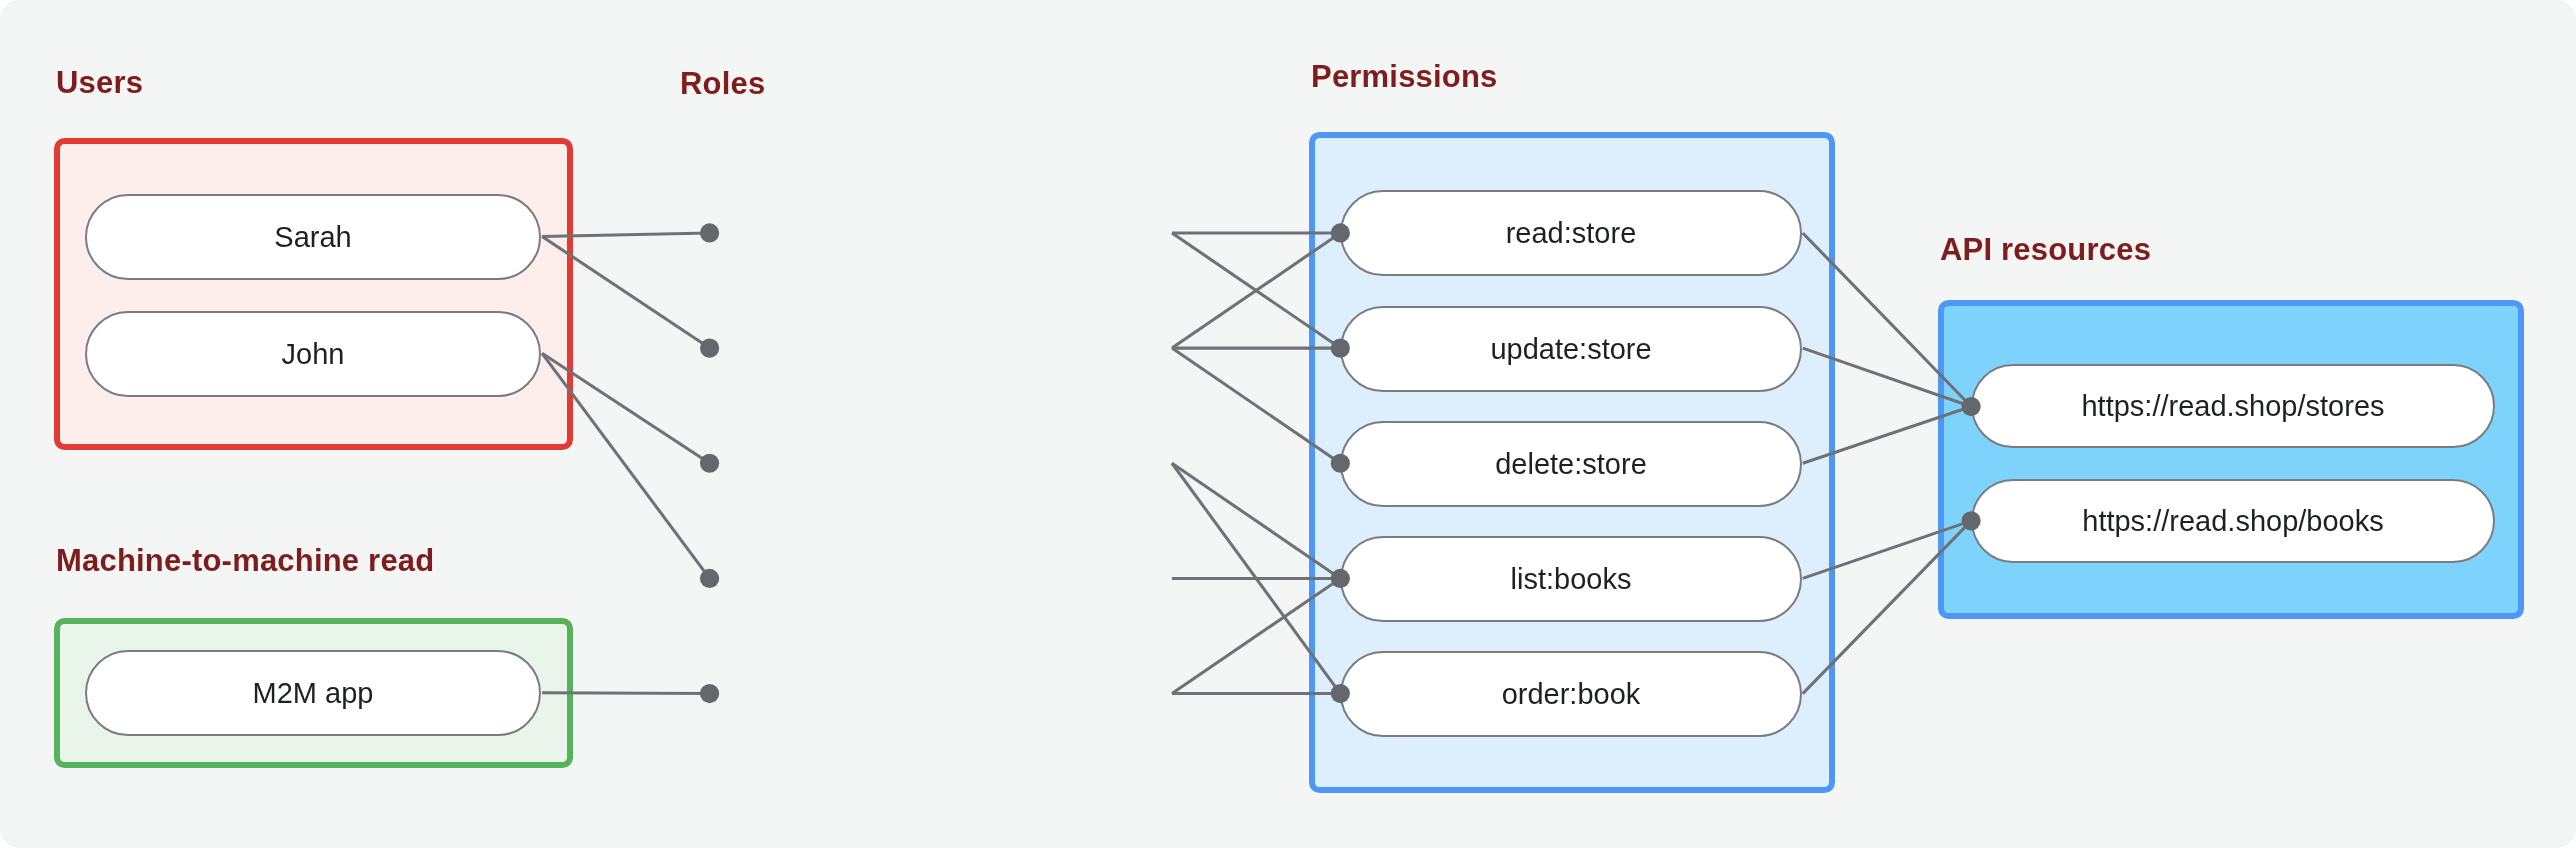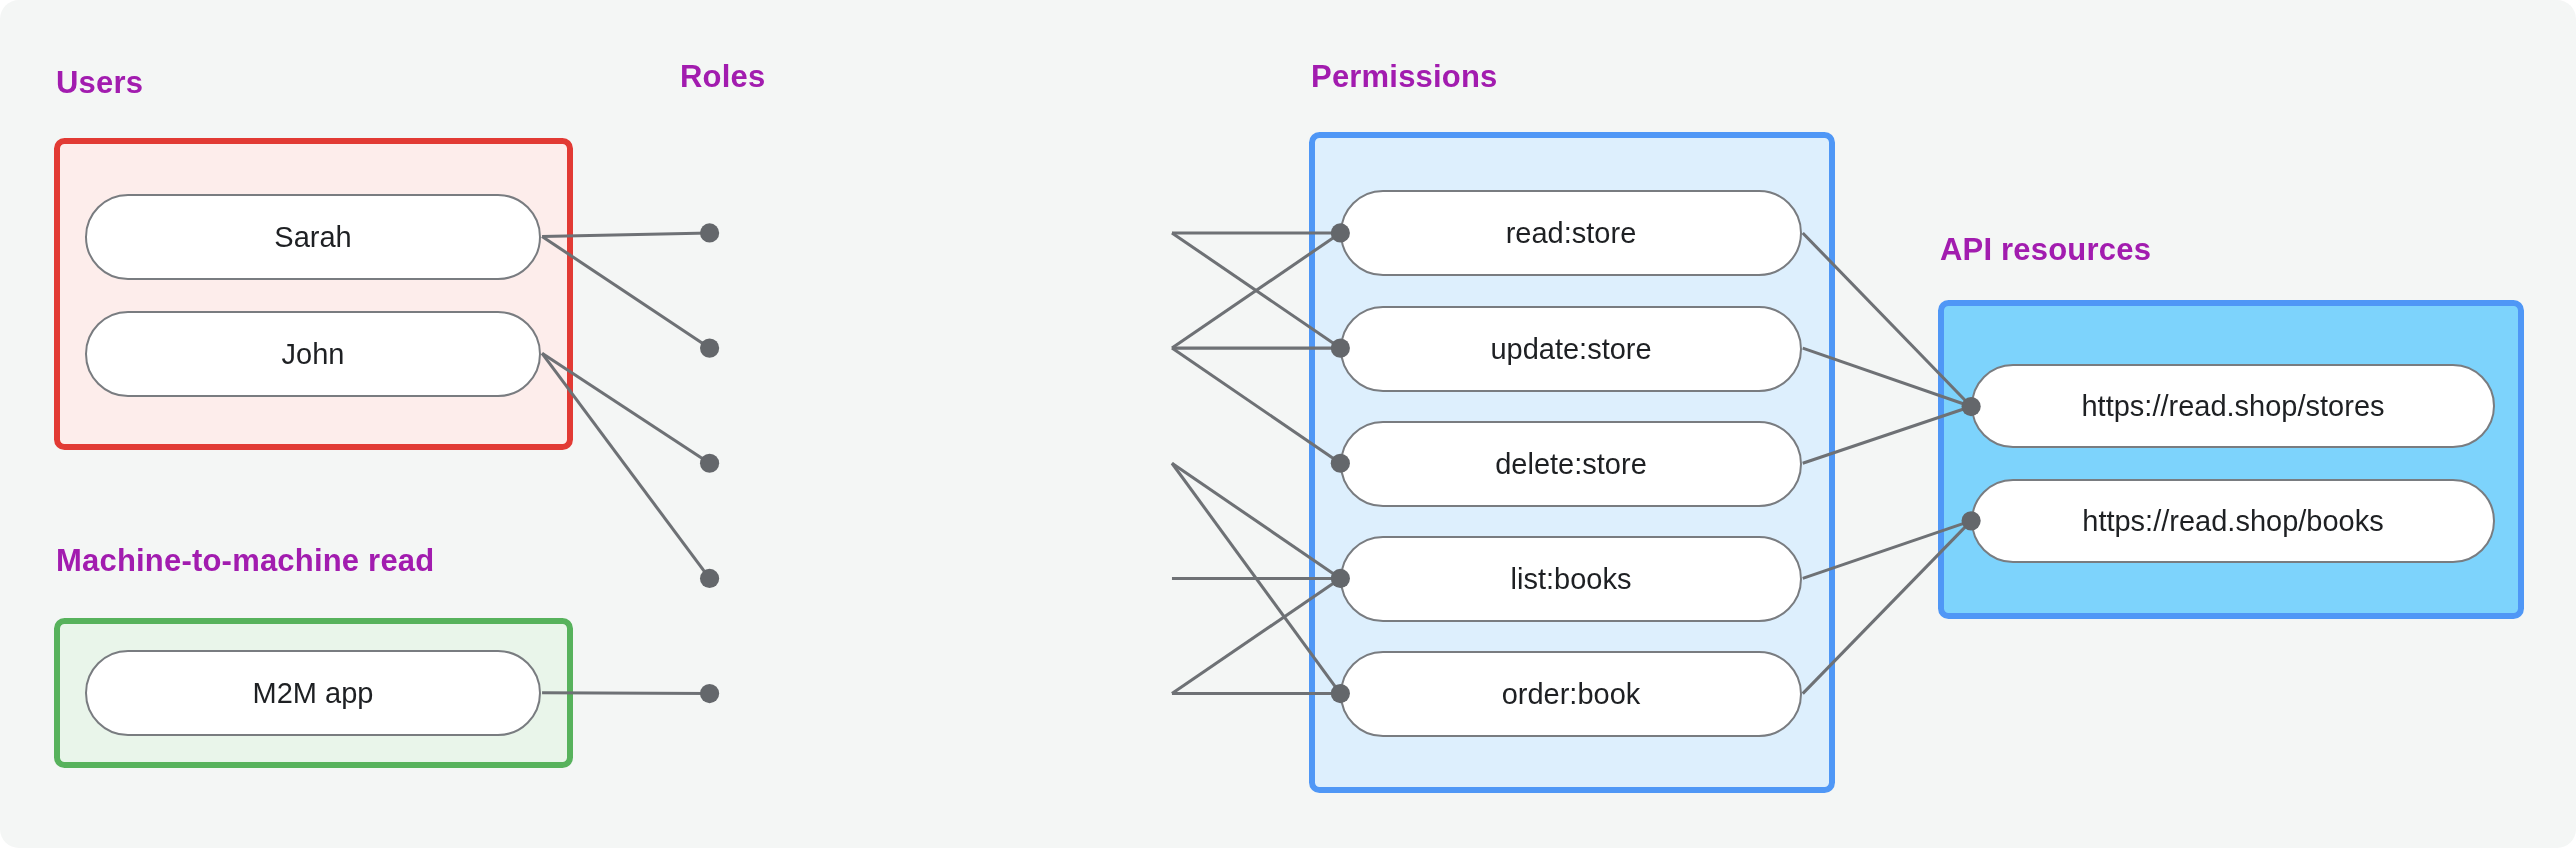--- a/index.html
+++ b/index.html
@@ -13,21 +13,21 @@
     width: 2576px;
     height: 848px;
     background: #f4f6f5;
     border-radius: 19px;
     overflow: hidden;
   }
   .group-title {
     position: absolute;
     font-size: 31px;
     font-weight: 600;
-    color: #a21caf;
+    color: #7f1d1d;
     letter-spacing: 0.2px;
     white-space: nowrap;
   }
   .group-box {
     position: absolute;
     border-radius: 10.5px;
     box-sizing: border-box;
     border-style: solid;
     border-width: 6.1px;
   }
@@ -56,21 +56,21 @@
     top: 0;
     pointer-events: none;
   }
 </style>
 </head>
 <body>
 
 <div class="canvas">
 
   <div class="group-title" style="left:56px; top:65px;">Users</div>
-  <div class="group-title" style="left:680px; top:59px;">Roles</div>
+  <div class="group-title" style="left:680px; top:66px;">Roles</div>
   <div class="group-title" style="left:1311px; top:59px;">Permissions</div>
   <div class="group-title" style="left:1940px; top:232px;">API resources</div>
   <div class="group-title" style="left:56px; top:543px;">Machine-to-machine read</div>
 
   <div class="group-box users" style="left:54px; top:138px; width:519px; height:312px;">
     <div class="node" style="left:25px; top:50px; width:456px; height:86px;">Sarah</div>
     <div class="node" style="left:25px; top:167px; width:456px; height:86px;">John</div>
   </div>
 
   <div class="group-box m2m" style="left:54px; top:618px; width:519px; height:150px;">

